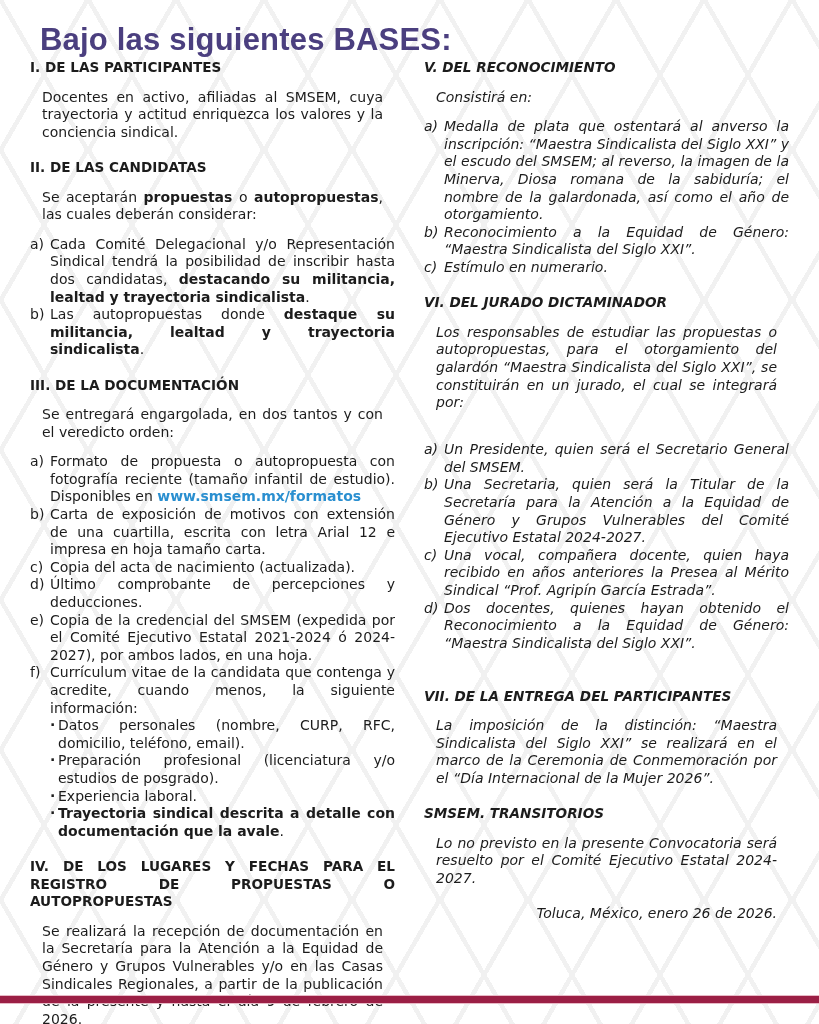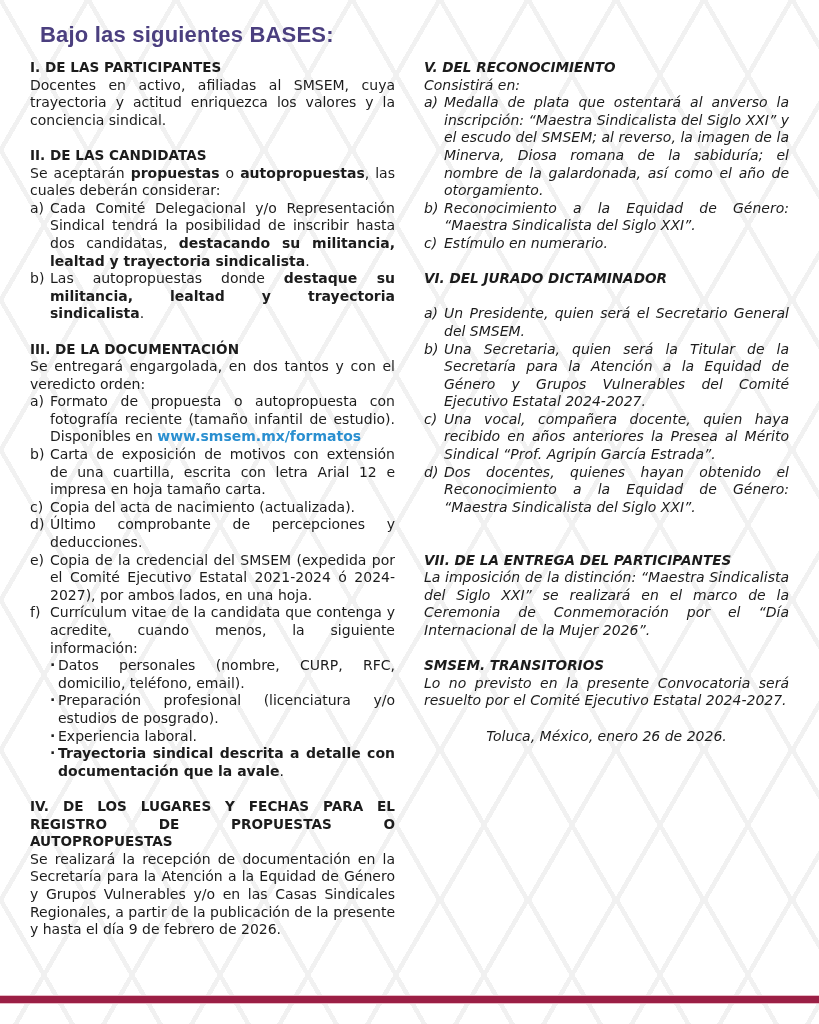--- a/index.html
+++ b/index.html
@@ -9,44 +9,44 @@
       background-image:
         linear-gradient(60deg, transparent 48.5%, #f1f1f1 48.5%, #f1f1f1 51.5%, transparent 51.5%),
         linear-gradient(-60deg, transparent 48.5%, #f1f1f1 48.5%, #f1f1f1 51.5%, transparent 51.5%);
       background-size: 88px 150px;
       font-family: "DejaVu Sans", sans-serif;
       color: #1c1c1c;
     }
     .title {
       position: absolute; left: 40px; top: 22px;
       font-family: "Liberation Sans", sans-serif;
-      font-weight: bold; font-size: 22px; color: #4b3f7f;
+      font-weight: bold; font-size: 31px; color: #4b3f7f;
       letter-spacing: 0.2px;
     }
     .col {
       position: absolute; top: 59px;
       font-size: 14px; line-height: 17.6px;
       text-align: justify;
     }
     .col.left { left: 30px; width: 365px; }
     .col.right { left: 424px; width: 365px; font-style: italic; }
     .section { margin-bottom: 17.6px; }
     .sec-title { font-weight: bold; font-size: 13.6px; text-align: justify; text-align-last: left; }
     .sec-title.justify-all { text-align-last: auto; }
-    p { margin: 0; }
+    p { margin: 12px; }
     ol.items { list-style: none; margin: 0; padding: 0; }
     ol.items > li { position: relative; padding-left: 20px; }
     ol.items > li > .marker { position: absolute; left: 0; top: 0; }
     ul.bullets { list-style: none; margin: 0; padding: 0; }
     ul.bullets > li { position: relative; padding-left: 8px; }
     ul.bullets > li > .dot { position: absolute; left: 0; top: 0; font-weight: bold; }
     b, .bold { font-weight: bold; }
     .link { color: #2a8fd0; font-weight: bold; text-decoration: none; }
     .gap { height: 17.6px; }
-    .signoff { text-align: center; margin-top: 17.6px; }
+    .signoff { text-align: right; margin-top: 17.6px; }
     .bottom-bar {
       position: absolute; left: 0; top: 996px; width: 819px; height: 7px;
       background: #9b1f45;
       box-shadow: 0 -1px 0 #e8b9c6, 0 1px 0 #e8b9c6;
     }
   </style>
 </head>
 <body>
 
 <div class="title">Bajo las siguientes BASES:</div>
@@ -100,20 +100,21 @@
     <p>Consistirá en:</p>
     <ol class="items">
       <li><span class="marker">a)</span><span>Medalla de plata que ostentará al anverso la inscripción: “Maestra Sindicalista del Siglo XXI” y el escudo del SMSEM; al reverso, la imagen de la Minerva, Diosa romana de la sabiduría; el nombre de la galardonada, así como el año de otorgamiento.</span></li>
       <li><span class="marker">b)</span><span>Reconocimiento a la Equidad de Género: “Maestra Sindicalista del Siglo XXI”.</span></li>
       <li><span class="marker">c)</span><span>Estímulo en numerario.</span></li>
     </ol>
   </div>
 
   <div class="section">
     <div class="sec-title">VI. DEL JURADO DICTAMINADOR</div>
+    <p>Los responsables de estudiar las propuestas o autopropuestas, para el otorgamiento del galardón “Maestra Sindicalista del Siglo XXI”, se constituirán en un jurado, el cual se integrará por:</p>
     <div class="gap"></div>
     <ol class="items">
       <li><span class="marker">a)</span><span>Un Presidente, quien será el Secretario General del SMSEM.</span></li>
       <li><span class="marker">b)</span><span>Una Secretaria, quien será la Titular de la Secretaría para la Atención a la Equidad de Género y Grupos Vulnerables del Comité Ejecutivo Estatal 2024-2027.</span></li>
       <li><span class="marker">c)</span><span>Una vocal, compañera docente, quien haya recibido en años anteriores la Presea al Mérito Sindical “Prof. Agripín García Estrada”.</span></li>
       <li><span class="marker">d)</span><span>Dos docentes, quienes hayan obtenido el Reconocimiento a la Equidad de Género: “Maestra Sindicalista del Siglo XXI”.</span></li>
     </ol>
     <div class="gap"></div>
   </div>
 

